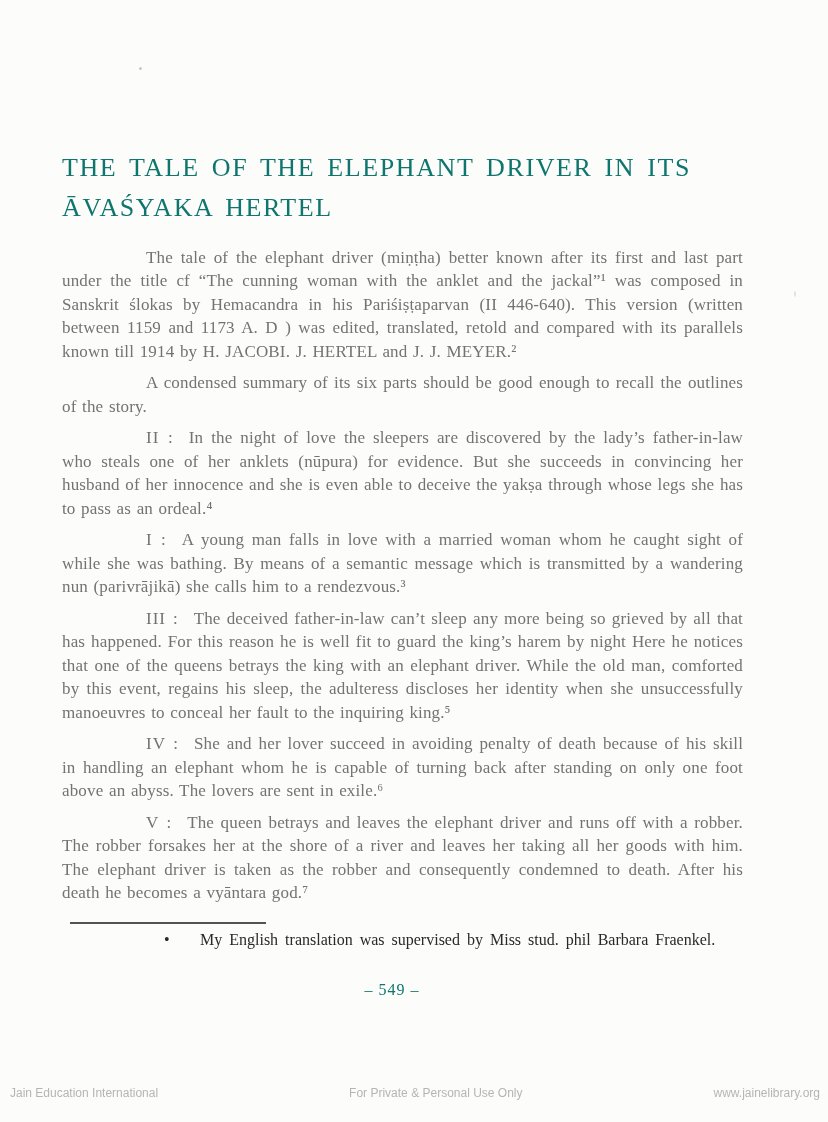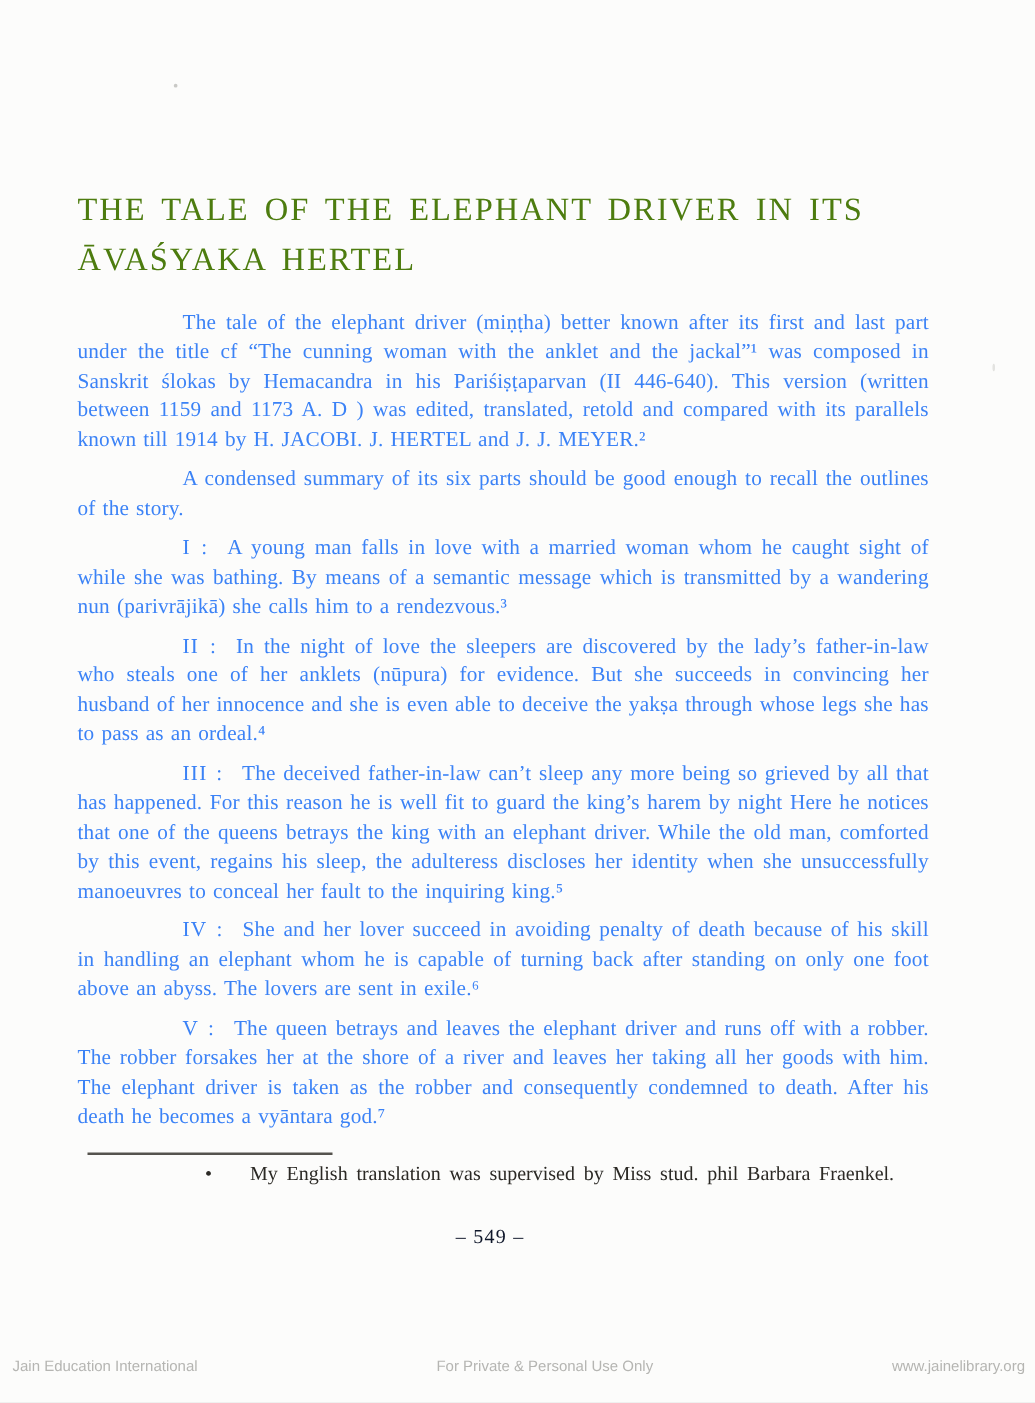--- a/index.html
+++ b/index.html
@@ -14,42 +14,42 @@
   }
   .content{
     position:absolute;left:62px;top:131px;width:681px;
   }
   .title{
     font-size:26px;
     line-height:40px;
     letter-spacing:1.6px;
     word-spacing:4px;
     font-weight:normal;
-    color:#4d7c0f;
+    color:#0f766e;
   }
   .title .tline{white-space:nowrap;}
   .byline{
     margin-top:5px;
     text-align:right;
     font-size:16px;
     color:#2b2925;
   }
   .author{
     font-style:italic;
     font-weight:bold;
     font-size:17px;
     margin-right:9px;
   }
   .body-text{
     font-size:17px;
     line-height:23.5px;
     text-align:justify;
     letter-spacing:0.15px;
     word-spacing:1.2px;
-    color:#3b82f6;
+    color:#737373;
   }
   .body-text p{margin:8px 0 0 0;text-indent:84px;}
   .body-text p:first-child{margin-top:0;}
   .plabel:not(:empty){margin-right:15px;letter-spacing:1px;}
   .fn-rule{
     position:absolute;left:70px;top:922px;
     width:196px;height:0;
     border-top:2px solid #55534e;
   }
   .footnote{
@@ -58,21 +58,21 @@
     font-size:16px;line-height:21px;
     color:#2b2925;
   }
   .fn-bullet{width:36px;flex:none;}
   .fn-text{width:522px;text-align:justify;word-spacing:3px;}
   .page-number{
     position:absolute;left:62px;top:981px;width:660px;
     text-align:center;
     font-size:16px;
     letter-spacing:1px;
-    color:#0f172a;
+    color:#0f766e;
   }
   .scan-footer{
     position:absolute;left:10px;top:1086px;width:810px;
     display:flex;justify-content:space-between;align-items:baseline;
     font-family:"Liberation Sans","DejaVu Sans",sans-serif;
     font-size:12px;
     color:#b5b5b2;
   }
   .speck{position:absolute;background:#c9c9c6;border-radius:50%;}
   .speck-1{left:139px;top:67px;width:3px;height:3px;}
@@ -90,22 +90,22 @@
 
     <h1 class="title">
       <div class="tline">THE TALE OF THE ELEPHANT DRIVER IN ITS</div>
       <div class="tline">ĀVAŚYAKA HERTEL</div>
     </h1>
 
 
     <div class="body-text">
       <p><span class="plabel"></span><span>The tale of the elephant driver (miṇṭha) better known after its first and last part under the title cf “The cunning woman with the anklet and the jackal”¹ was composed in Sanskrit ślokas by Hemacandra in his Pariśiṣṭaparvan (II 446-640). This version (written between 1159 and 1173 A. D ) was edited, translated, retold and compared with its parallels known till 1914 by H. JACOBI. J. HERTEL and J. J. MEYER.²</span></p>
       <p><span class="plabel"></span><span>A condensed summary of its six parts should be good enough to recall the outlines of the story.</span></p>
+      <p><span class="plabel">II :</span><span>In the night of love the sleepers are discovered by the lady’s father-in-law who steals one of her anklets (nūpura) for evidence. But she succeeds in convincing her husband of her innocence and she is even able to deceive the yakṣa through whose legs she has to pass as an ordeal.⁴</span></p>
       <p><span class="plabel">I :</span><span>A young man falls in love with a married woman whom he caught sight of while she was bathing. By means of a semantic message which is transmitted by a wandering nun (parivrājikā) she calls him to a rendezvous.³</span></p>
-      <p><span class="plabel">II :</span><span>In the night of love the sleepers are discovered by the lady’s father-in-law who steals one of her anklets (nūpura) for evidence. But she succeeds in convincing her husband of her innocence and she is even able to deceive the yakṣa through whose legs she has to pass as an ordeal.⁴</span></p>
       <p><span class="plabel">III :</span><span>The deceived father-in-law can’t sleep any more being so grieved by all that has happened. For this reason he is well fit to guard the king’s harem by night  Here he notices that one of the queens betrays the king with an elephant driver. While the old man, comforted by this event, regains his sleep, the adulteress discloses her identity when she unsuccessfully manoeuvres to conceal her fault to the inquiring king.⁵</span></p>
       <p><span class="plabel">IV :</span><span>She and her lover succeed in avoiding penalty of death because of his skill in handling an elephant whom he is capable of turning back after standing on only one foot above an abyss. The lovers are sent in exile.⁶</span></p>
       <p><span class="plabel">V :</span><span>The queen betrays and leaves the elephant driver and runs off with a robber. The robber forsakes her at the shore of a river and leaves her taking all her goods with him. The elephant driver is taken as the robber and consequently condemned to death. After his death he becomes a vyāntara god.⁷</span></p>
     </div>
 
   </div>
 
   <div class="fn-rule"></div>
 
   <div class="footnote">

